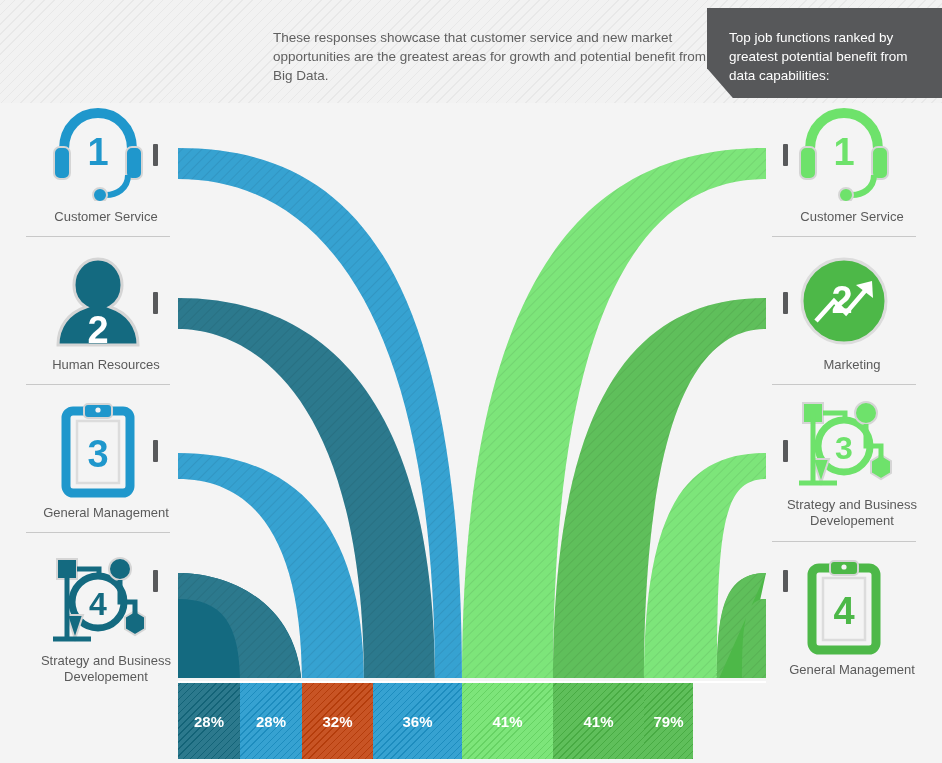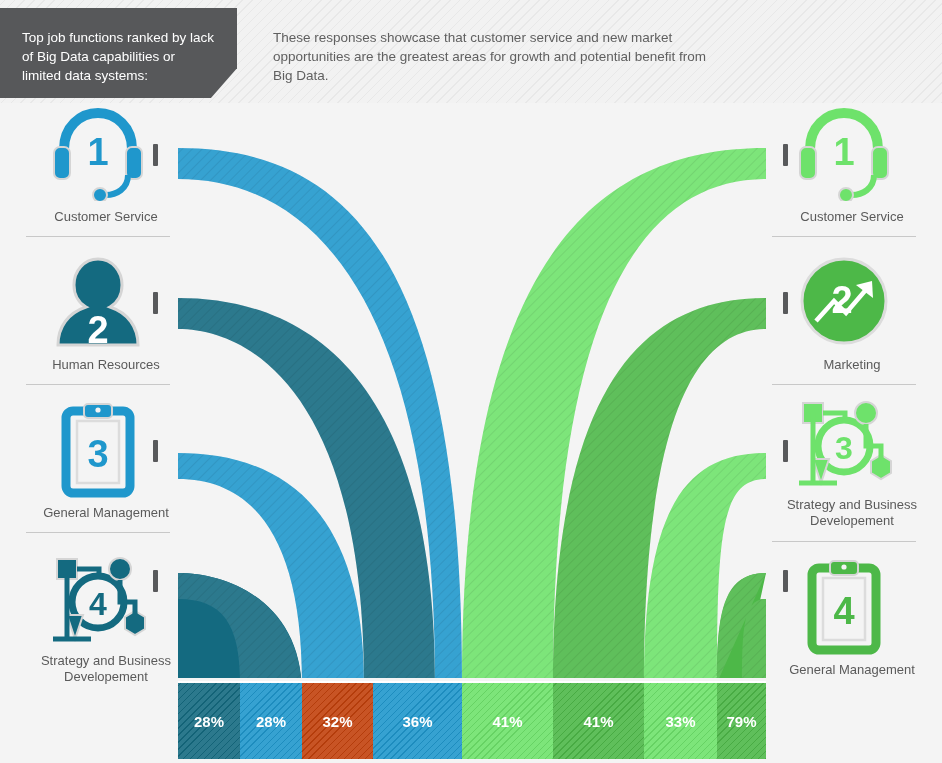--- a/index.html
+++ b/index.html
@@ -84,22 +84,22 @@
     position:absolute;left:178px;top:681px;width:588px;height:2px;background:#ffffff;
   }
   .tick{position:absolute;width:5px;height:22px;background:#58595b;border-radius:1px;}
 </style>
 </head>
 <body>
 
 <div id="stage">
 
   <div class="header-strip">
-    <div class="hdr-box hdr-left">Top job functions ranked by lack of Big Data capabilities or limited data systems:</div>
     <div class="hdr-mid">These responses showcase that customer service and new market opportunities are the greatest areas for growth and potential benefit from Big Data.</div>
+    <div class="hdr-box hdr-right">Top job functions ranked by greatest potential benefit from data capabilities:</div>
   </div>
 
   <svg id="ribbons" viewBox="0 0 942 660">
     <defs>
       <pattern id="hatch" width="7" height="7" patternTransform="rotate(45)" patternUnits="userSpaceOnUse">
         <rect width="7" height="7" fill="rgba(255,255,255,0.10)"></rect>
         <line x1="0" y1="0" x2="0" y2="7" stroke="rgba(0,0,0,0.09)" stroke-width="1.6"></line>
       </pattern>
     </defs>
 
@@ -303,23 +303,19 @@
         <span>36%</span>
       </div>
       <div class="pct-seg" style="width: 91px; background: rgb(110, 226, 107);">
         <div class="hatch"></div>
         <span>41%</span>
       </div>
       <div class="pct-seg" style="width: 91px; background: rgb(77, 184, 72);">
         <div class="hatch"></div>
         <span>41%</span>
       </div>
-      <div class="pct-seg" style="width: 73px; background: rgb(110, 226, 107);">
-        <div class="hatch"></div>
-        <span>33%</span>
-      </div>
       <div class="pct-seg" style="width: 49px; background: rgb(77, 184, 72);">
         <div class="hatch"></div>
         <span>79%</span>
       </div>
     </div>
 
 </div>
 
 </body></html>

